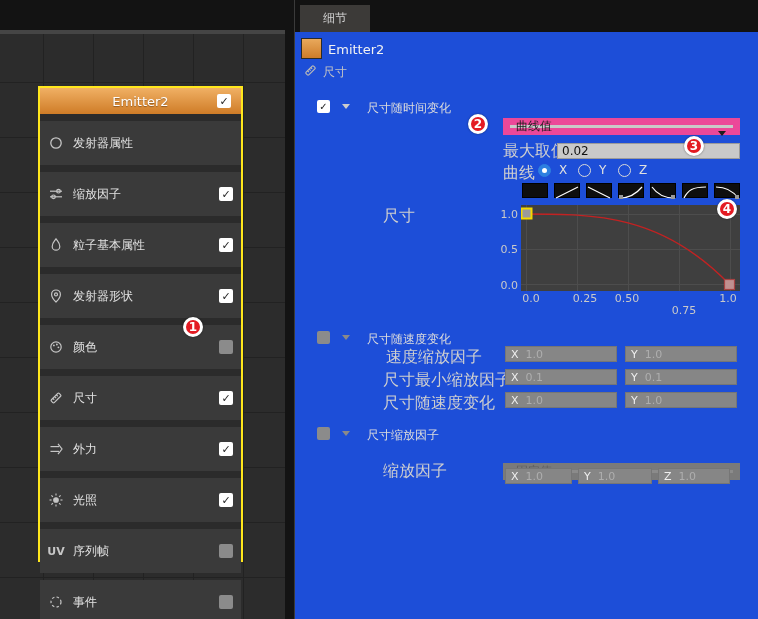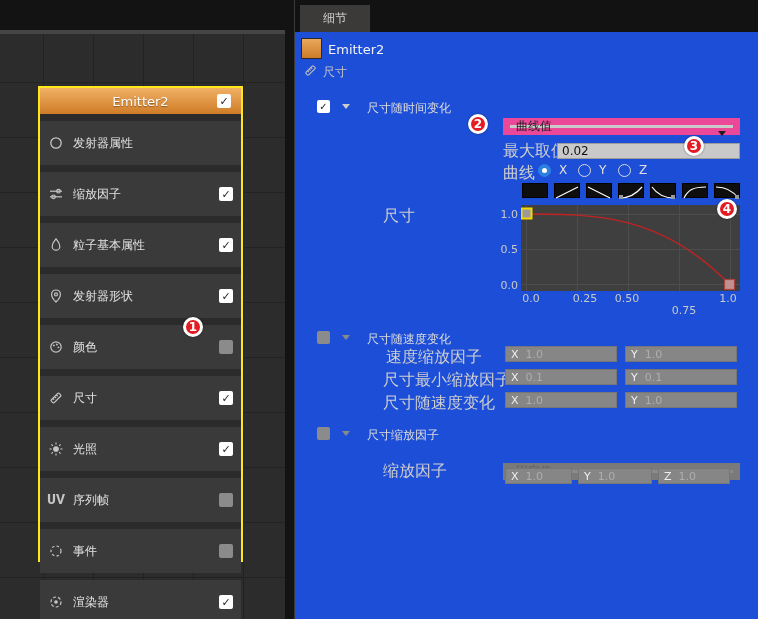--- a/index.html
+++ b/index.html
@@ -20,21 +20,21 @@
   
   .emitter-panel { position:absolute; left:38px; top:86px; width:205px; height:476px;
                    border:2px solid #ffe71c; background:#2b2b2b; }
   .ep-header { height:26px; background:linear-gradient(#f0b064,#cf7c27);
                display:flex; align-items:center; justify-content:center; position:relative; }
   .ep-title { color:#fff; font-size:13px; text-shadow:0 1px 1px rgba(0,0,0,.35); }
   .prow { position:relative; height:44px; margin-top:7px; background:#3a3a3a;
           display:flex; align-items:center; padding-left:8px; }
   .picon { width:16px; height:16px; margin-right:9px; display:flex; align-items:center; justify-content:center; }
   .plabel { color:#e2e2e2; font-size:12px; }
-  .uvtxt { font-size:15px; font-weight:bold; color:#c6c6c6; letter-spacing:0;font-family:Liberation Mono, monospace; }
+  .uvtxt { font-size:11px; font-weight:bold; color:#c6c6c6; letter-spacing:0; }
   .cb { position:absolute; right:8px; top:50%; transform:translateY(-50%);
         width:14px; height:14px; border-radius:2px; background:#fff;
         display:flex; align-items:center; justify-content:center; }
   .cb::after { content:"✓"; color:#1c1c1c; font-size:11px; font-weight:bold; line-height:1; }
   .cb.off { background:#8b8b8b; } .cb.off::after { content:""; }
   .ep-header .cb { right:10px; }
 
   
   .divider { position:absolute; left:285px; top:0; width:10px; height:619px; background:#131313;
              border-right:1px solid #3a3a3a; }
@@ -174,20 +174,31 @@
             <line x1="5.5" y1="6" x2="5.5" y2="8"></line>
                 <line x1="8" y1="6" x2="8" y2="8.2"></line>
             <line x1="10.5" y1="6" x2="10.5" y2="8"></line>
               </g>
             </svg>
         </span>
         <span class="plabel">尺寸</span>
         <span class="cb"></span>
       </div>
 
+      <div class="prow">
+        <span class="picon">
+          <svg width="16" height="16" fill="none" stroke="#c6c6c6" stroke-width="1.2">
+            <line x1="2.5" y1="5.6" x2="11" y2="5.6"></line>
+              <line x1="2.5" y1="10.4" x2="11" y2="10.4"></line>
+            <path d="M10,2.8 L14,8 L10,13.2"></path>
+            </svg>
+        </span>
+        <span class="plabel">外力</span>
+        <span class="cb"></span>
+      </div>
 
       <div class="prow">
         <span class="picon">
           <svg width="16" height="16" stroke="#c6c6c6" stroke-width="1.1">
             <circle cx="8" cy="8" r="2.3" fill="#c6c6c6"></circle>
             <line x1="8" y1="1.5" x2="8" y2="3.6"></line>
               <line x1="8" y1="12.4" x2="8" y2="14.5"></line>
             <line x1="1.5" y1="8" x2="3.6" y2="8"></line>
               <line x1="12.4" y1="8" x2="14.5" y2="8"></line>
             <line x1="3.4" y1="3.4" x2="4.9" y2="4.9"></line>

